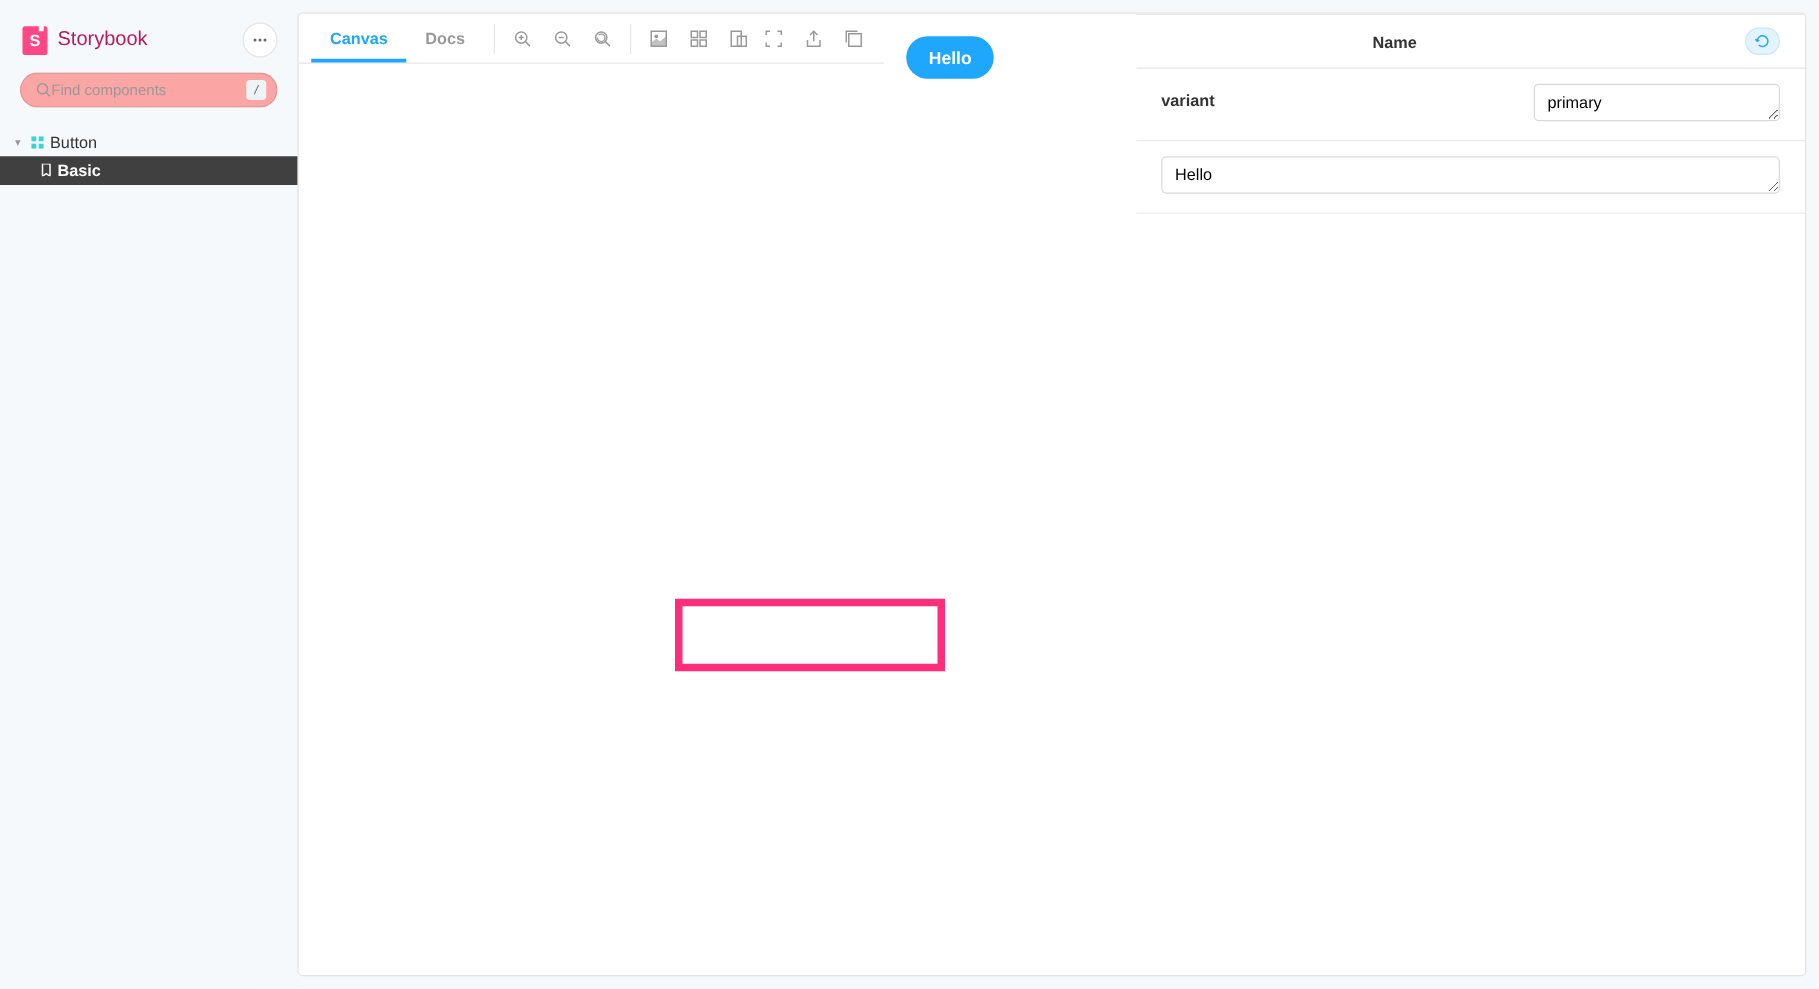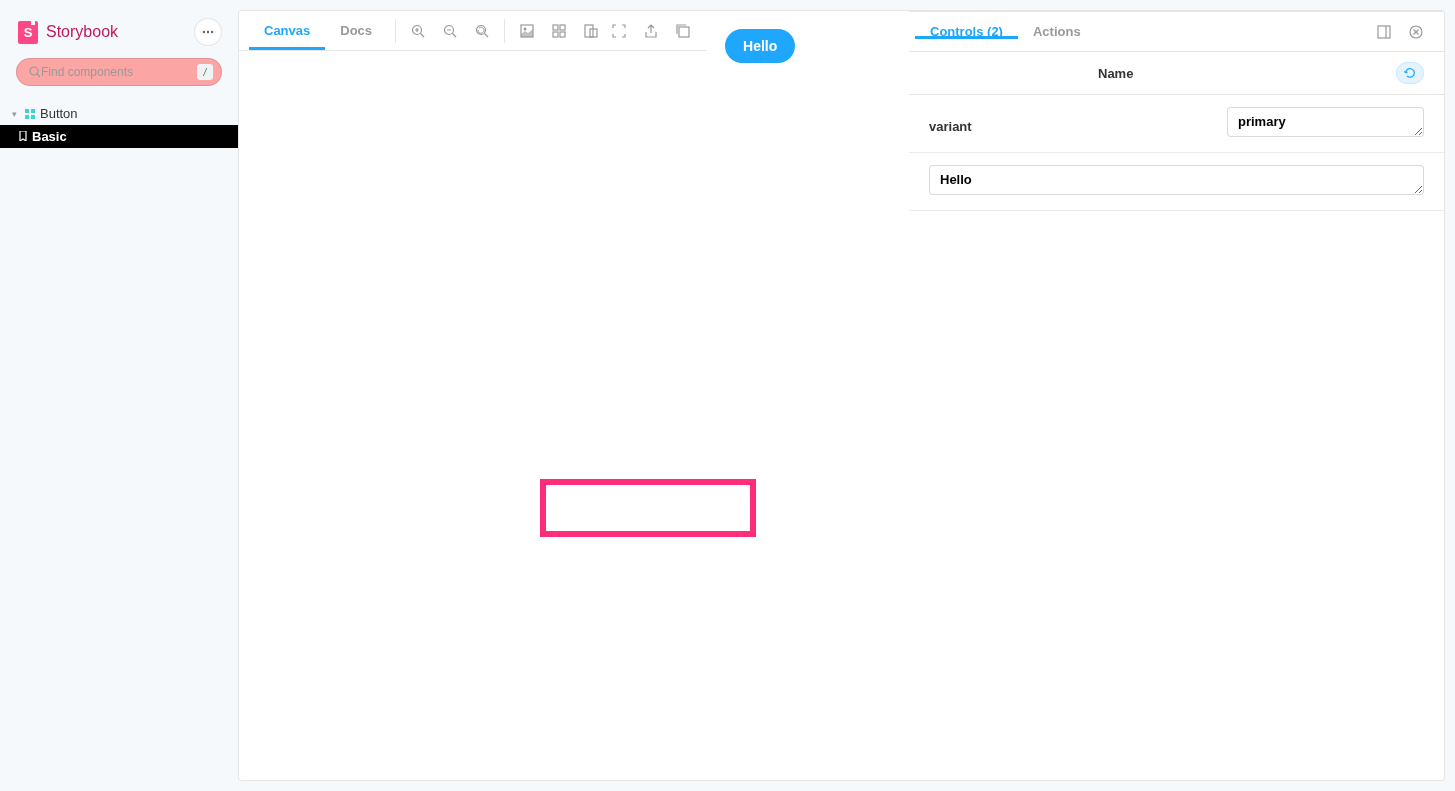--- a/index.html
+++ b/index.html
@@ -13,21 +13,21 @@
 .menu-btn { width: 28px; height: 28px; border-radius: 50%; border: 1px solid rgba(0,0,0,0.1); background: #fff; display: flex; align-items: center; justify-content: center; cursor: pointer; }
 .menu-btn svg { width: 12px; height: 4px; }
 .search-wrap { padding: 0 16px 12px; }
 .search-box { display: flex; align-items: center; background: #fca5a5; border: 1px solid rgba(0,0,0,0.1); border-radius: 20px; padding: 4px 8px 4px 12px; height: 28px; }
 .search-box input { border: none; outline: none; flex: 1; font-size: 12px; background: transparent; color: #666; }
 .search-box input::placeholder { color: #999; }
 .search-key { width: 16px; height: 16px; background: #eef3f6; border-radius: 3px; font-size: 10px; color: #666; display: flex; align-items: center; justify-content: center; font-style: italic; }
 .tree { padding-top: 4px; }
 .tree-item { display: flex; align-items: center; padding: 4px 12px; font-size: 13px; cursor: pointer; gap: 4px; }
 .tree-item.component { color: #333; }
-.tree-item.story { background: #000000; color: #fff; font-weight: 700; padding-left: 18px; }
+.tree-item.story { background: #404040; color: #fff; font-weight: 700; padding-left: 32px; }
 .caret { width: 8px; color: #999; font-size: 9px; }
 .comp-icon { width: 12px; height: 12px; display: inline-flex; align-items: center; justify-content: center; }
 .comp-icon svg { width: 10px; height: 10px; }
 .story-icon svg { width: 10px; height: 10px; }
 .main { flex: 1; display: flex; flex-direction: column; padding: 10px 10px 10px 0; }
 .main-panel { flex: 1; background: #fff; border: 1px solid rgba(0,0,0,0.1); border-radius: 4px; display: flex; flex-direction: row; overflow: hidden; }
 .toolbar { height: 40px; border-bottom: 1px solid rgba(0,0,0,0.1); display: flex; align-items: center; padding: 0 10px; }
 .tab-group { display: flex; height: 100%; }
 .tab { padding: 0 15px; display: flex; align-items: center; font-size: 13px; font-weight: 700; color: #999; cursor: pointer; position: relative; }
 .tab.active { color: #1ea7fd; }
@@ -41,25 +41,25 @@
 .demo-btn { background: #1ea7fd; color: #fff; border: none; border-radius: 20px; padding: 9px 18px; font-size: 14px; font-weight: 700; cursor: pointer; }
 .addons { height: 390px; border-top: 1px solid rgba(0,0,0,0.1); display: flex; flex-direction: column; }
 .addons-tabs { height: 40px; border-bottom: 1px solid rgba(0,0,0,0.1); display: flex; align-items: center; padding: 0 6px; }
 .addons-right { margin-left: auto; display: flex; gap: 4px; padding-right: 8px; }
 .controls-table { flex: 1; overflow: auto; }
 .ct-header { display: flex; padding: 10px 20px; font-size: 13px; font-weight: 700; color: #333; align-items: center; border-bottom: 1px solid rgba(0,0,0,0.1); justify-content: flex-end; }
 .ct-name-col { width: 298px; }
 .ct-control-col { flex: 1; }
 .ct-reload { width: 28px; height: 22px; background: #e3f3ff; border: 1px solid #c6e7ff; border-radius: 12px; display: flex; align-items: center; justify-content: center; cursor: pointer; color: #1ea7fd; }
 .ct-reload svg { width: 12px; height: 12px; }
-.ct-row { display: flex; padding: 12px 20px; border-bottom: 1px solid rgba(0,0,0,0.08); align-items: center; }
+.ct-row { display: flex; padding: 12px 20px; border-bottom: 1px solid rgba(0,0,0,0.08); align-items: flex-start; }
 .ct-label { width: 298px; font-size: 13px; font-weight: 700; color: #333; padding-top: 6px; }
 .req-star { color: #ff4785; }
 .ct-input-wrap { flex: 1; position: relative; }
-.ct-textarea { width: 100%; border: 1px solid rgba(0,0,0,0.15); border-radius: 4px; padding: 6px 10px; font-size: 13px; font-family: inherit; resize: vertical; min-height: 30px; height: 20px; outline: none; font-weight: bold; }
+.ct-textarea { width: 100%; border: 1px solid rgba(0,0,0,0.15); border-radius: 4px; padding: 6px 10px; font-size: 13px; font-family: inherit; resize: vertical; min-height: 30px; height: 20px; outline: none; }
 .highlight-box { position: absolute; border: 6px solid #ff2d7a; pointer-events: none; }
 </style>
 </head>
 <body>
 
 <div class="sidebar">
   <div class="sidebar-header">
     <div class="logo-wrap">
       <div class="logo-badge">S</div>
       <span class="brand">Storybook</span>
@@ -178,39 +178,20 @@
             </svg>
           </div>
       </div>
     </div>
 
     <div class="canvas">
       <button class="demo-btn">Hello</button>
     </div>
 
     <div class="addons">
-      <div class="addons-tabs">
-        <div class="tab active">Controls (2)</div>
-        <div class="tab">Actions</div>
-        <div class="addons-right">
-          <div class="tool-btn">
-              <svg viewBox="0 0 14 14">
-                <rect x="1" y="1" width="12" height="12" stroke="currentColor" fill="none" stroke-width="1.2"></rect>
-                <line x1="9" y1="1" x2="9" y2="13" stroke="currentColor" stroke-width="1.2"></line>
-              </svg>
-            </div>
-          <div class="tool-btn">
-              <svg viewBox="0 0 14 14">
-                <circle cx="7" cy="7" r="6" stroke="currentColor" fill="none" stroke-width="1.2"></circle>
-                <line x1="4.5" y1="4.5" x2="9.5" y2="9.5" stroke="currentColor" stroke-width="1.2"></line>
-                <line x1="9.5" y1="4.5" x2="4.5" y2="9.5" stroke="currentColor" stroke-width="1.2"></line>
-              </svg>
-            </div>
-        </div>
-      </div>
       <div class="controls-table">
         <div class="ct-header">
           <div class="ct-name-col">Name</div>
           <div class="ct-reload">
               <svg viewBox="0 0 14 14">
                 <path d="M2 7 a5 5 0 1 1 1.5 3.5 M2 7 l-1.5 -2 M2 7 l2 -1" stroke="currentColor" fill="none" stroke-width="1.4"></path>
               </svg>
             </div>
         </div>
         <div class="ct-row">

